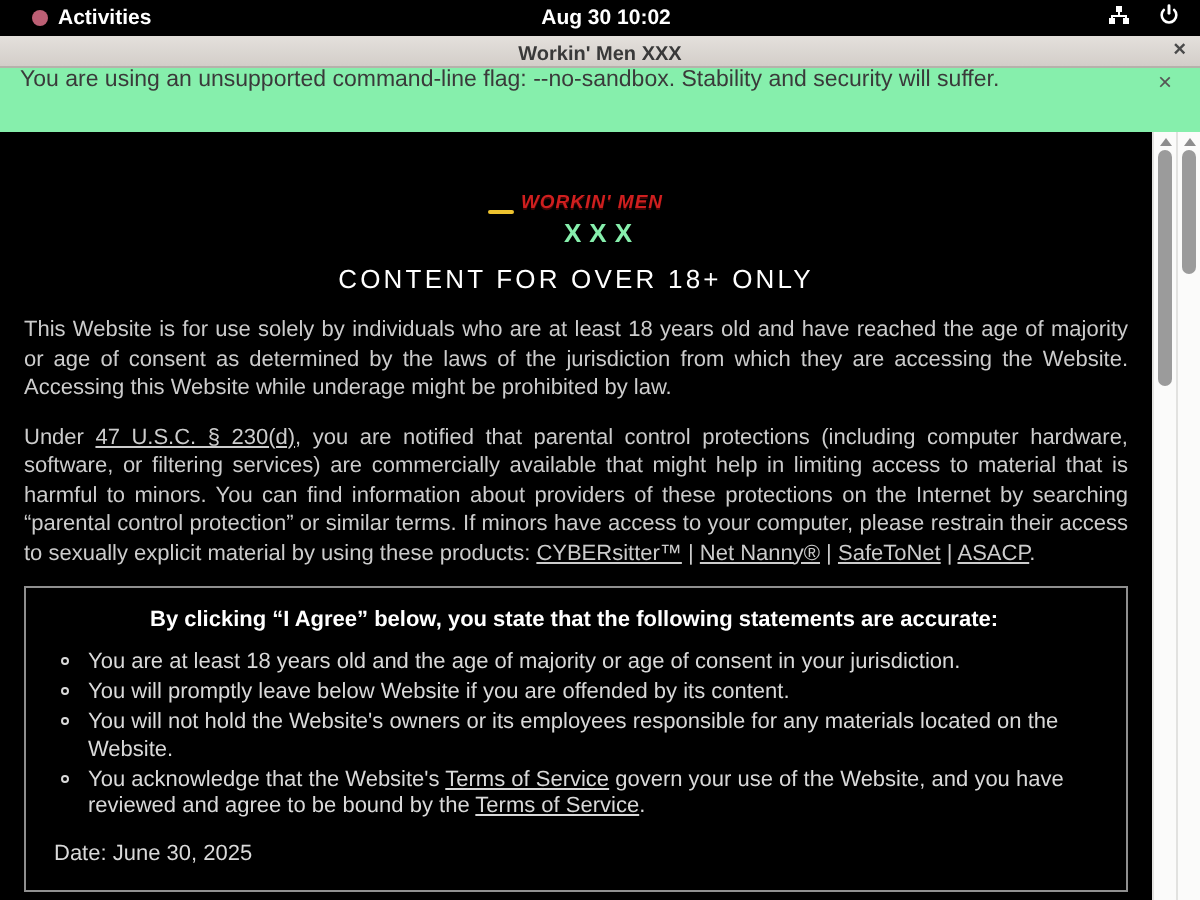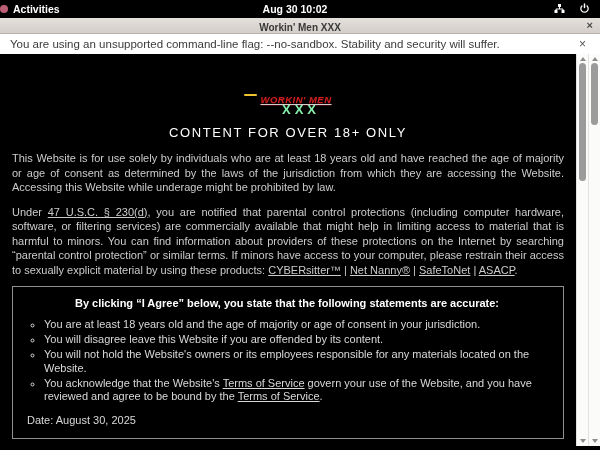--- a/index.html
+++ b/index.html
@@ -7,54 +7,54 @@
   body {
     width:600px; height:450px; overflow:hidden;
     background:#000; font-family:"Liberation Sans", sans-serif;
   }
 
   
   .topbar {
     height:18px; background:#000; color:#fff;
     display:flex; align-items:center; font-size:10.5px; font-weight:bold;
   }
-  .topbar-left { flex:1; display:flex; align-items:center; gap:20px; padding-left:0; }
+  .topbar-left { flex:1; display:flex; align-items:center; gap:20px; padding-left:16px; }
   .topbar-center { flex:0 0 auto; }
   .topbar-right { flex:1; display:flex; align-items:center; justify-content:flex-end; gap:14px; padding-right:10px; }
   .tb-item { display:flex; align-items:center; gap:5px; cursor:default; }
   .rec-dot { width:8px; height:8px; border-radius:50%; background:#bc5f74; }
   .chrome-ic { width:10px; height:10px; border-radius:50%; background:#3a3a3a; border:2px solid #cfcdca; }
 
   
   .titlebar {
     height:16px; background:linear-gradient(#e4e0dc,#d3cec9);
     border-bottom:1px solid #b6b1ab; position:relative;
     display:flex; align-items:flex-end; justify-content:center;
     font-size:10px; font-weight:bold; color:#393939;
   }
   .titlebar .win-close {
     position:absolute; right:7px; top:1px; font-size:11px; font-weight:bold;
     color:#4a4a4a; cursor:default; line-height:13px;
   }
 
   
   .infobar {
-    height:20px; background:#ffffff; color:#3a3a3a;
-    display:flex; align-items:center; justify-content:space-between;
+    height:32px; background:#86efac; color:#3a3a3a;
+    display:flex; justify-content:space-between;
     font-size:11.5px; padding:0 12px 0 10px;
   }
   .infobar .ib-close { font-size:12px; color:#555; cursor:default; padding:0 2px; }
 
   
   .main { display:flex; height:392px; }
   .content { width:576px; background:#000; color:#cfcfcf; overflow:hidden; }
 
   
   .logo { margin:28px auto 0; width:120px; text-align:center; }
-  .logo-row { display:inline-flex; align-items:flex-start; gap:3px;text-decoration:underline; }
+  .logo-row { display:inline-flex; align-items:flex-end; gap:3px; }
   .hat { width:13px; }
   .hat-dome { width:9px; height:6px; background:#eec32f; border-radius:5px 5px 0 0; margin:0 auto; }
   .hat-brim { width:13px; height:2px; background:#eec32f; border-radius:1px; }
   .logo-title {
     color:#cf1f1f; font-weight:bold; font-style:italic; font-size:9.5px;
     letter-spacing:0.5px; text-shadow:0 1px 0 #3d0505; white-space:nowrap;
   }
   .logo-xxx {
     color:#86efac; font-weight:bold; font-size:13px; letter-spacing:4px;
     margin-top:-2px; padding-left:26px; line-height:13px;
@@ -150,25 +150,25 @@
     <div class="heading">CONTENT FOR OVER 18+ ONLY</div>
 
     <p class="para">This Website is for use solely by individuals who are at least 18 years old and have reached the age of majority or age of consent as determined by the laws of the jurisdiction from which they are accessing the Website. Accessing this Website while underage might be prohibited by law.</p>
 
     <p class="para"><span>Under </span><a>47 U.S.C. § 230(d)</a><span>, you are notified that parental control protections (including computer hardware, software, or filtering services) are commercially available that might help in limiting access to material that is harmful to minors. You can find information about providers of these protections on the Internet by searching “parental control protection” or similar terms. If minors have access to your computer, please restrain their access to sexually explicit material by using these products: </span><a>CYBERsitter™</a><span> | </span><a>Net Nanny®</a><span> | </span><a>SafeToNet</a><span> | </span><a>ASACP</a><span>.</span></p>
 
     <div class="agebox">
       <p class="agebox-intro">By clicking “I Agree” below, you state that the following statements are accurate:</p>
       <ul>
         <li>You are at least 18 years old and the age of majority or age of consent in your jurisdiction.</li>
-        <li>You will disagree leave this Website if you are offended by its content.</li>
+        <li>You will promptly leave below Website if you are offended by its content.</li>
         <li>You will not hold the Website's owners or its employees responsible for any materials located on the Website.</li>
         <li><span>You acknowledge that the Website's </span><a>Terms of Service</a><span> govern your use of the Website, and you have reviewed and agree to be bound by the </span><a>Terms of Service</a><span>.</span></li>
       </ul>
-      <p class="agebox-date">Date: August 30, 2025</p>
+      <p class="agebox-date">Date: June 30, 2025</p>
     </div>
 
   </div>
 
   <div class="scrollbars">
     <div class="sbar">
       <span class="sb-up"></span>
       <span class="sb-thumb long"></span>
       <span class="sb-space"></span>
       <span class="sb-down"></span>

